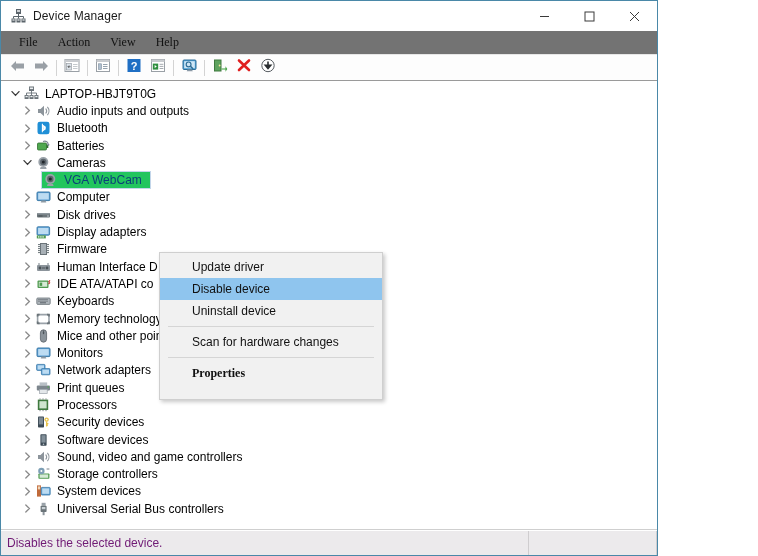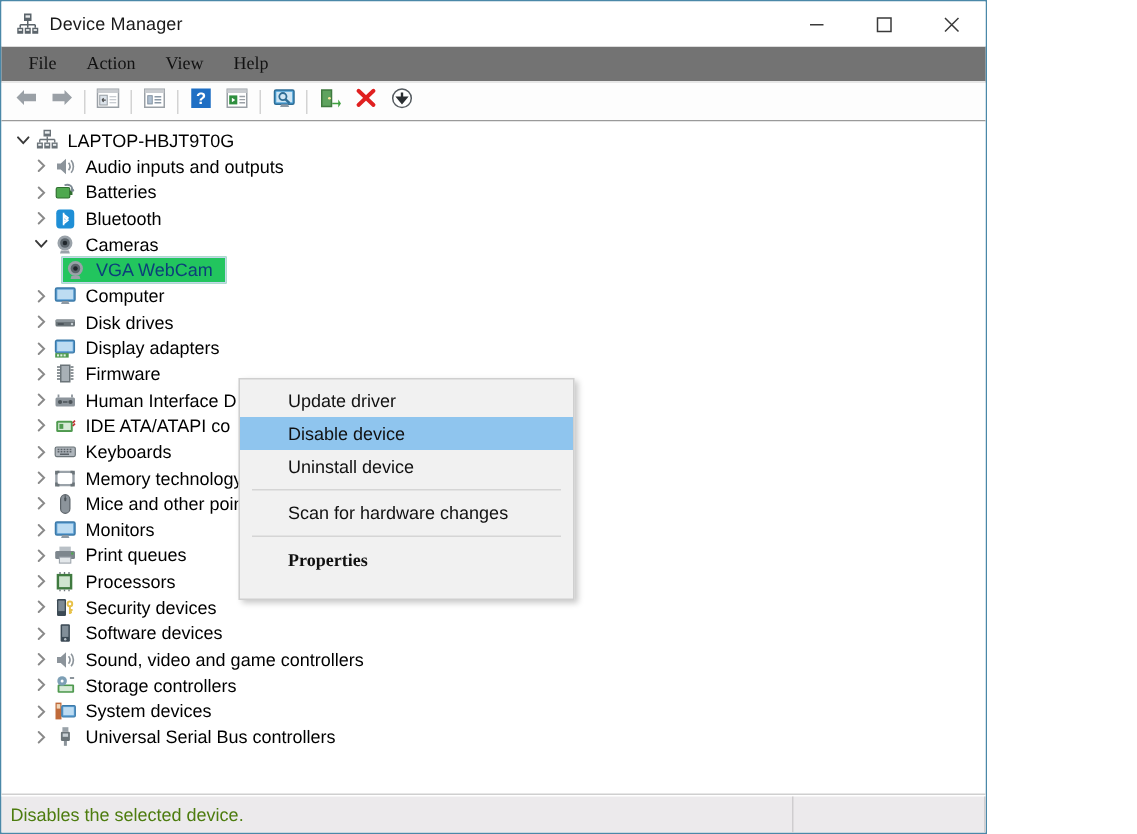--- a/index.html
+++ b/index.html
@@ -126,21 +126,21 @@
   
   .statusbar{
     height:24px;flex:0 0 24px;
     background:#eceaec;
     display:flex;align-items:center;
     border-top:1px solid #ffffff;
     position:relative;
   }
   .status-panel{
     height:24px;display:flex;align-items:center;
-    font-size:12px;color:#4d7c0f;
+    font-size:12px;color:#701a75;
   }
   .status-panel.first{width:538px;padding-left:6px;box-sizing:border-box;}
   .status-panel.mid{width:130px;border-left:1px solid #cfcdcf;border-right:1px solid #cfcdcf;}
   .status-panel.last{flex:1;}
 </style>
 </head>
 <body>
 
 <div class="window">
 
@@ -341,42 +341,42 @@
       </div>
 
       <div class="row lvl1">
         <span class="chev">
           <svg width="9" height="9" viewBox="0 0 9 9">
               <path d="M2.8 1 L6.4 4.5 L2.8 8" stroke="#8a8a8a" stroke-width="1.3" fill="none" stroke-linecap="round"></path>
             </svg>
         </span>
         <span class="ico">
           <svg width="15" height="14" viewBox="0 0 15 14">
+            <rect x="1.5" y="0.7" width="12" height="12.6" rx="2.4" fill="#1f8fd6"></rect>
+            <path d="M6 3.6 L9.4 6.2 L6.4 8.6 M6 10.4 L9.4 7.8 L6.4 5.4 M6.4 2.8 V11.2" stroke="#ffffff" stroke-width="1.1" fill="none" stroke-linejoin="round"></path>
+          </svg>
+        </span>
+        <span class="lbl">Bluetooth</span>
+      </div>
+
+      <div class="row lvl1">
+        <span class="chev">
+          <svg width="9" height="9" viewBox="0 0 9 9">
+              <path d="M2.8 1 L6.4 4.5 L2.8 8" stroke="#8a8a8a" stroke-width="1.3" fill="none" stroke-linecap="round"></path>
+            </svg>
+        </span>
+        <span class="ico">
+          <svg width="15" height="14" viewBox="0 0 15 14">
             <rect x="1.5" y="4" width="9" height="7" rx="1" fill="#4fa84f" stroke="#2f6f2f" stroke-width=".8"></rect>
             <rect x="10.5" y="6" width="1.8" height="3" fill="#2f6f2f"></rect>
             <path d="M7 2.5 C10 1.5 12.5 3 12 5.5" stroke="#7d8a94" stroke-width="1.2" fill="none"></path>
             <circle cx="12.3" cy="5.8" r="1.1" fill="#7d8a94"></circle>
           </svg>
         </span>
         <span class="lbl">Batteries</span>
-      </div>
-
-      <div class="row lvl1">
-        <span class="chev">
-          <svg width="9" height="9" viewBox="0 0 9 9">
-              <path d="M2.8 1 L6.4 4.5 L2.8 8" stroke="#8a8a8a" stroke-width="1.3" fill="none" stroke-linecap="round"></path>
-            </svg>
-        </span>
-        <span class="ico">
-          <svg width="15" height="14" viewBox="0 0 15 14">
-            <rect x="1.5" y="0.7" width="12" height="12.6" rx="2.4" fill="#1f8fd6"></rect>
-            <path d="M6 3.6 L9.4 6.2 L6.4 8.6 M6 10.4 L9.4 7.8 L6.4 5.4 M6.4 2.8 V11.2" stroke="#ffffff" stroke-width="1.1" fill="none" stroke-linejoin="round"></path>
-          </svg>
-        </span>
-        <span class="lbl">Bluetooth</span>
       </div>
 
       <div class="row lvl1">
         <span class="chev">
           <svg width="9" height="9" viewBox="0 0 9 9">
               <path d="M1 2.6 L4.5 6.4 L8 2.6" stroke="#3a3a3a" stroke-width="1.3" fill="none" stroke-linecap="round"></path>
             </svg>
         </span>
         <span class="ico">
           <svg width="15" height="14" viewBox="0 0 15 14">
@@ -564,20 +564,36 @@
         <span class="ico">
           <svg width="15" height="14" viewBox="0 0 15 14">
             <rect x="1" y="2" width="13" height="8.6" rx="1" fill="#5b9fd4" stroke="#3c7aa8" stroke-width="1"></rect>
             <rect x="2.2" y="3.1" width="10.6" height="6.4" fill="#bddcf2"></rect>
             <path d="M5.5 10.6 H9.5 L10.3 12.6 H4.7 Z" fill="#8e9aa4"></path>
           </svg>
         </span>
         <span class="lbl">Monitors</span>
       </div>
 
+      <div class="row lvl1">
+        <span class="chev">
+          <svg width="9" height="9" viewBox="0 0 9 9">
+              <path d="M2.8 1 L6.4 4.5 L2.8 8" stroke="#8a8a8a" stroke-width="1.3" fill="none" stroke-linecap="round"></path>
+            </svg>
+        </span>
+        <span class="ico">
+          <svg width="15" height="14" viewBox="0 0 15 14">
+            <rect x="0.6" y="1.4" width="8.4" height="6" rx=".8" fill="#5b9fd4" stroke="#3c7aa8" stroke-width=".8"></rect>
+            <rect x="1.6" y="2.3" width="6.4" height="4.2" fill="#bddcf2"></rect>
+            <rect x="5.4" y="5.6" width="8.6" height="6.2" rx=".8" fill="#5b9fd4" stroke="#3c7aa8" stroke-width=".8"></rect>
+            <rect x="6.4" y="6.6" width="6.6" height="4.2" fill="#bddcf2"></rect>
+          </svg>
+        </span>
+        <span class="lbl">Network adapters</span>
+      </div>
 
       <div class="row lvl1">
         <span class="chev">
           <svg width="9" height="9" viewBox="0 0 9 9">
               <path d="M2.8 1 L6.4 4.5 L2.8 8" stroke="#8a8a8a" stroke-width="1.3" fill="none" stroke-linecap="round"></path>
             </svg>
         </span>
         <span class="ico">
           <svg width="15" height="14" viewBox="0 0 15 14">
             <rect x="3.6" y="1.4" width="7.6" height="3" fill="#b9c0c6"></rect>

